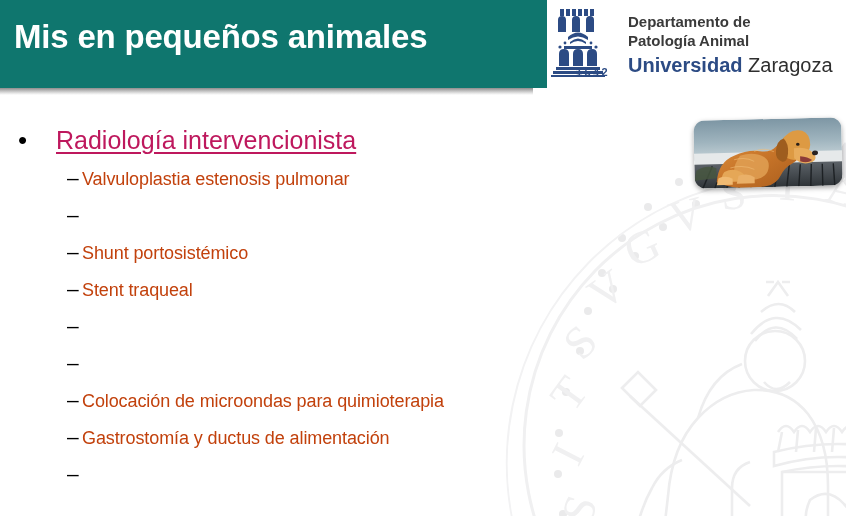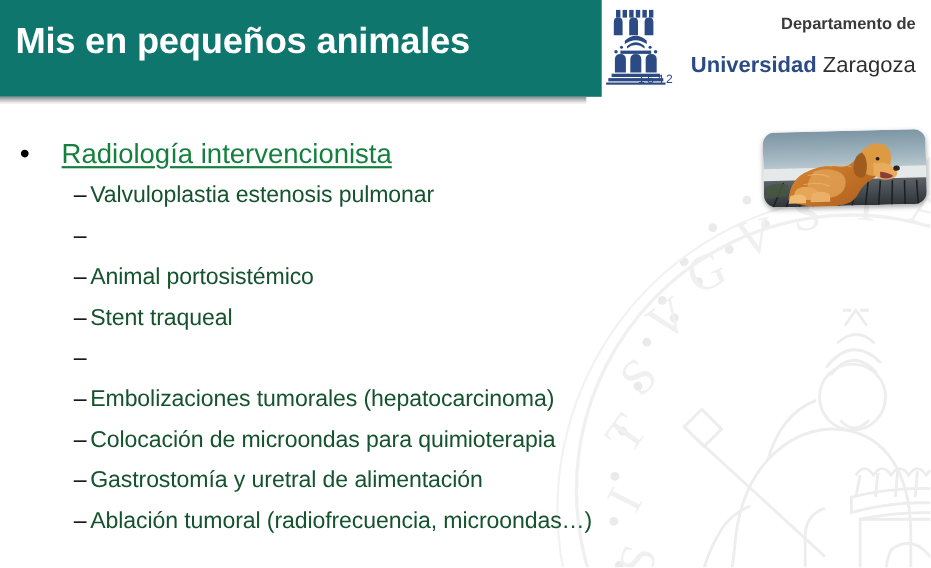--- a/index.html
+++ b/index.html
@@ -82,43 +82,42 @@
   }
   .logo-mark {
     width: 80px;
     height: 80px;
     flex: 0 0 80px;
     position: relative;
   }
   .logo-mark svg { display: block; }
   .logo-mark .founded-year {
     position: absolute;
-    left: 0;
+    left: 17px;
     top: 62px;
     width: 76px;
-    text-align: right;
+    text-align: center;
     font-size: 11px;
-    font-weight: normal;
+    font-weight: bold;
     color: #2c4b84;
     letter-spacing: 2.4px;
   }
   .logo-words {
     margin-left: 10px;
     padding-top: 9px;
   }
   .dept-line {
     font-size: 15px;
     font-weight: bold;
     color: #3a3a3a;
     line-height: 1.26;
     white-space: nowrap;
-    text-align: right;
   }
   .uni-line {
-    margin-top: 16px;
+    margin-top: 3px;
     font-size: 20px;
     line-height: 1.15;
     white-space: nowrap;
   }
   .uni-line .uni-strong {
     font-weight: bold;
     color: #2c4b84;
   }
   .uni-line .uni-light {
     font-weight: normal;
@@ -145,21 +144,21 @@
   .bullet-dot {
     width: 38px;
     font-size: 26px;
     line-height: 1;
     color: #000;
   }
   .bullet-label {
     font-size: 25px;
     text-decoration: underline;
     text-underline-offset: 3px;
-    color: #15803d;
+    color: #be185d;
   }
   .sub-list {
     position: absolute;
     left: 67px;
     top: 70px;
     margin: 0;
     padding: 0;
     list-style: none;
   }
   .sub-list li {
@@ -168,22 +167,22 @@
     height: 37px;
     white-space: nowrap;
   }
   .sub-dash {
     width: 15px;
     font-size: 21px;
     color: #000;
     flex: 0 0 15px;
   }
   .sub-text {
-    font-size: 21px;
-    color: #14532d;
+    font-size: 18px;
+    color: #c2410c;
     letter-spacing: -0.1px;
   }
 
   
   .photo-frame {
     position: absolute;
     left: 694px;
     top: 119px;
     width: 148px;
     height: 68px;
@@ -332,20 +331,21 @@
 
           <rect x="18" y="63" width="44" height="3"></rect>
           <rect x="15" y="67" width="50" height="3"></rect>
           <rect x="13" y="71" width="54" height="2"></rect>
         </g>
       </svg>
       <div class="founded-year">1542</div>
     </div>
     <div class="logo-words">
       <div class="dept-line">Departamento de</div>
+      <div class="dept-line">Patología Animal</div>
       <div class="uni-line">
         <span class="uni-strong">Universidad</span><span class="uni-light"> Zaragoza</span>
       </div>
     </div>
   </div>
 
   <div class="content">
 
     <div class="bullet-row">
       <span class="bullet-dot">•</span>
@@ -355,44 +355,42 @@
     <ul class="sub-list">
       <li>
         <span class="sub-dash">–</span>
         <span class="sub-text">Valvuloplastia estenosis pulmonar</span>
       </li>
       <li>
         <span class="sub-dash">–</span>
       </li>
       <li>
         <span class="sub-dash">–</span>
-        <span class="sub-text">Animal portosistémico</span>
+        <span class="sub-text">Shunt portosistémico</span>
       </li>
       <li>
         <span class="sub-dash">–</span>
         <span class="sub-text">Stent traqueal</span>
       </li>
       <li>
         <span class="sub-dash">–</span>
       </li>
       <li>
         <span class="sub-dash">–</span>
-        <span class="sub-text">Embolizaciones tumorales (hepatocarcinoma)</span>
       </li>
       <li>
         <span class="sub-dash">–</span>
         <span class="sub-text">Colocación de microondas para quimioterapia</span>
       </li>
       <li>
         <span class="sub-dash">–</span>
-        <span class="sub-text">Gastrostomía y uretral de alimentación</span>
-      </li>
-      <li>
-        <span class="sub-dash">–</span>
-        <span class="sub-text">Ablación tumoral (radiofrecuencia, microondas…)</span>
+        <span class="sub-text">Gastrostomía y ductus de alimentación</span>
+      </li>
+      <li>
+        <span class="sub-dash">–</span>
       </li>
     </ul>
 
   </div>
 
   <div class="photo-frame">
     <svg viewBox="0 0 148 68" preserveAspectRatio="none" xmlns="http://www.w3.org/2000/svg">
       <defs>
         <linearGradient id="skyGrad" x1="0" y1="0" x2="0" y2="1">
           <stop offset="0%" stop-color="#7d96a4"></stop>

